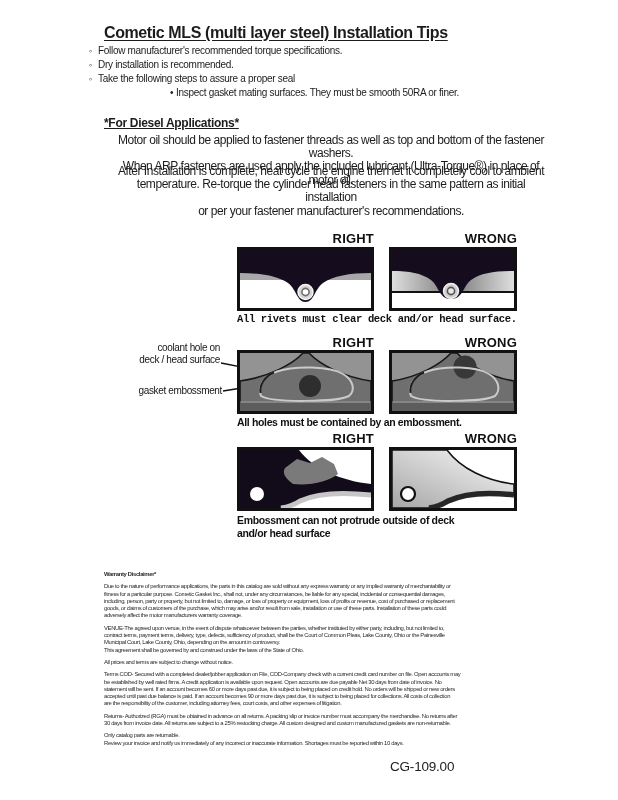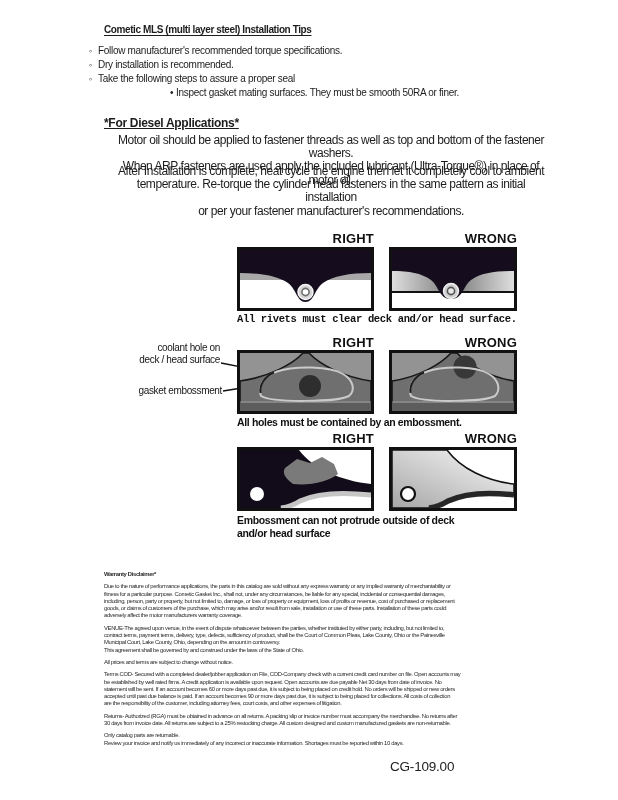--- a/index.html
+++ b/index.html
@@ -3,21 +3,21 @@
 <meta charset="utf-8">
 <style>
   * { margin:0; padding:0; box-sizing:border-box; }
   html,body { background:#ffffff; }
   .page {
     position:relative; width:618px; height:800px; background:#ffffff;
     font-family:"Liberation Sans", sans-serif; color:#1c1c1c; overflow:hidden;
   }
   .abs { position:absolute; }
   .title {
-    left:104px; top:24px; font-size:10px; font-weight:700; letter-spacing:-0.4px;
+    left:104px; top:24px; font-size:16px; font-weight:700; letter-spacing:-0.4px;
     text-decoration:underline; text-underline-offset:2px;
   }
   .tips { left:89px; top:44px; width:430px; list-style:none; }
   .tips li { font-size:10px; letter-spacing:-0.3px; line-height:13px; white-space:nowrap; }
   .tips li .marker { display:inline-block; width:9px; font-size:9px; }
   .tips li.sub { padding-left:18px;text-align:center; }
   .tips li.sub .marker { font-size:10px; }
   .h2 { left:104px; top:116px; font-size:12px; font-weight:700; letter-spacing:-0.3px;text-decoration:underline; }
   .body-p {
     left:116px; width:430px; font-size:12px; letter-spacing:-0.45px;

